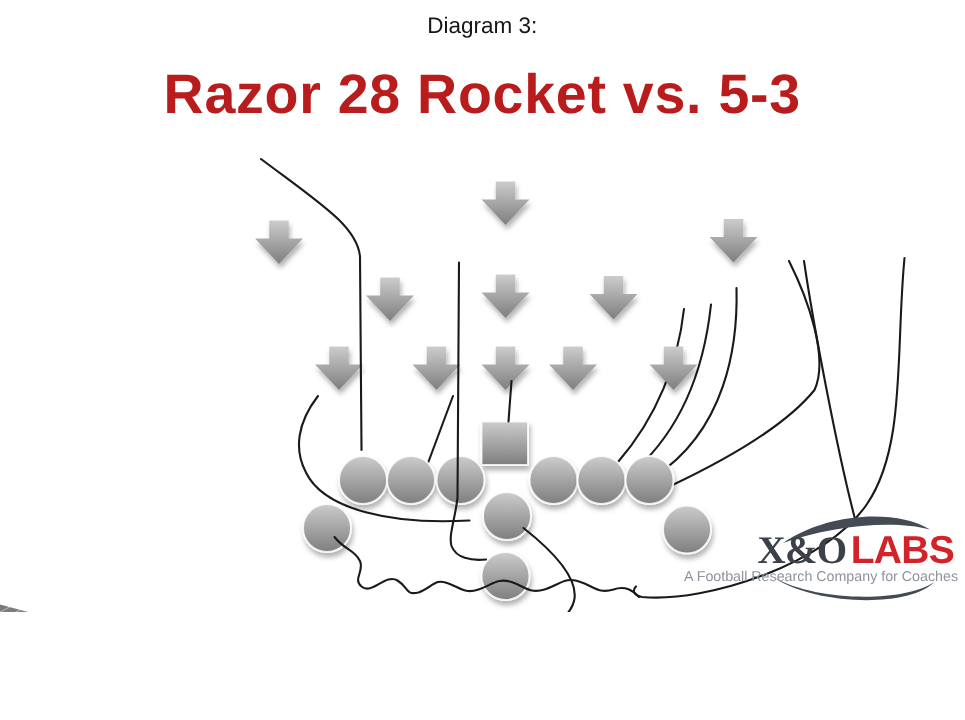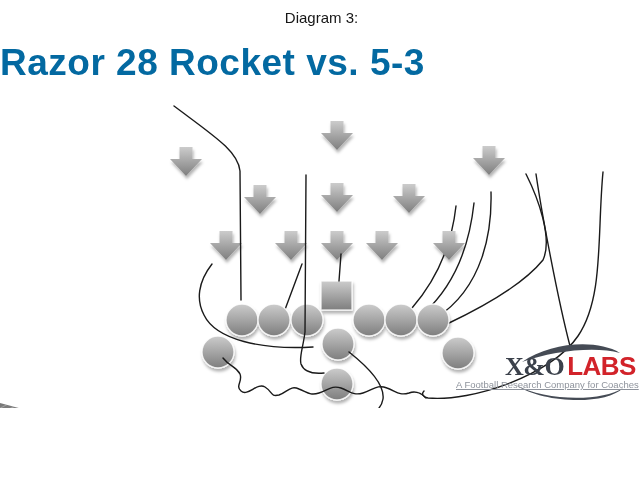--- a/index.html
+++ b/index.html
@@ -5,33 +5,33 @@
   html,body{margin:0;padding:0;background:#ffffff;}
   #slide{
     position:relative;width:643px;height:408px;overflow:hidden;
     background:#ffffff;font-family:"Liberation Sans",sans-serif;
   }
   .subtitle{
     position:absolute;top:9px;left:0;width:100%;text-align:center;
     font-size:15px;color:#161616;
   }
   .title{
-    position:absolute;top:42px;left:0;width:100%;
-    font-size:37px;font-weight:600;letter-spacing:.5px;color:#0369a1;
+    position:absolute;top:42px;left:0;width:100%;text-align:center;
+    font-size:37px;font-weight:600;letter-spacing:.5px;color:#b91c1c;
   }
   #diagram-svg{position:absolute;left:0;top:0;}
   
   .logo{position:absolute;right:5px;bottom:4px;width:182px;height:64px;}
   .logo svg{position:absolute;left:0;top:0;}
   .brand{position:absolute;left:49px;top:11px;font-weight:bold;
     font-size:26px;letter-spacing:-.5px;white-space:nowrap;}
   .brand .xo{color:#3b414b;font-family:Liberation Serif, serif;}
   .brand .labs{color:#d2232a;margin-left:3px;}
   .tagline{position:absolute;left:0px;top:39px;width:182px;text-align:left;
-    font-size:9.5px;color:#8e939c;white-space:nowrap;text-decoration:underline;}
+    font-size:9.5px;color:#8e939c;white-space:nowrap;}
 </style>
 </head>
 <body>
 
 <div id="slide">
 
   <svg id="diagram-svg" width="643" height="480" viewBox="0 0 643 480">
     <defs>
       <linearGradient id="gradShape" x1="0" y1="0" x2="0" y2="1">
         <stop offset="0" stop-color="#cccccc"></stop>

